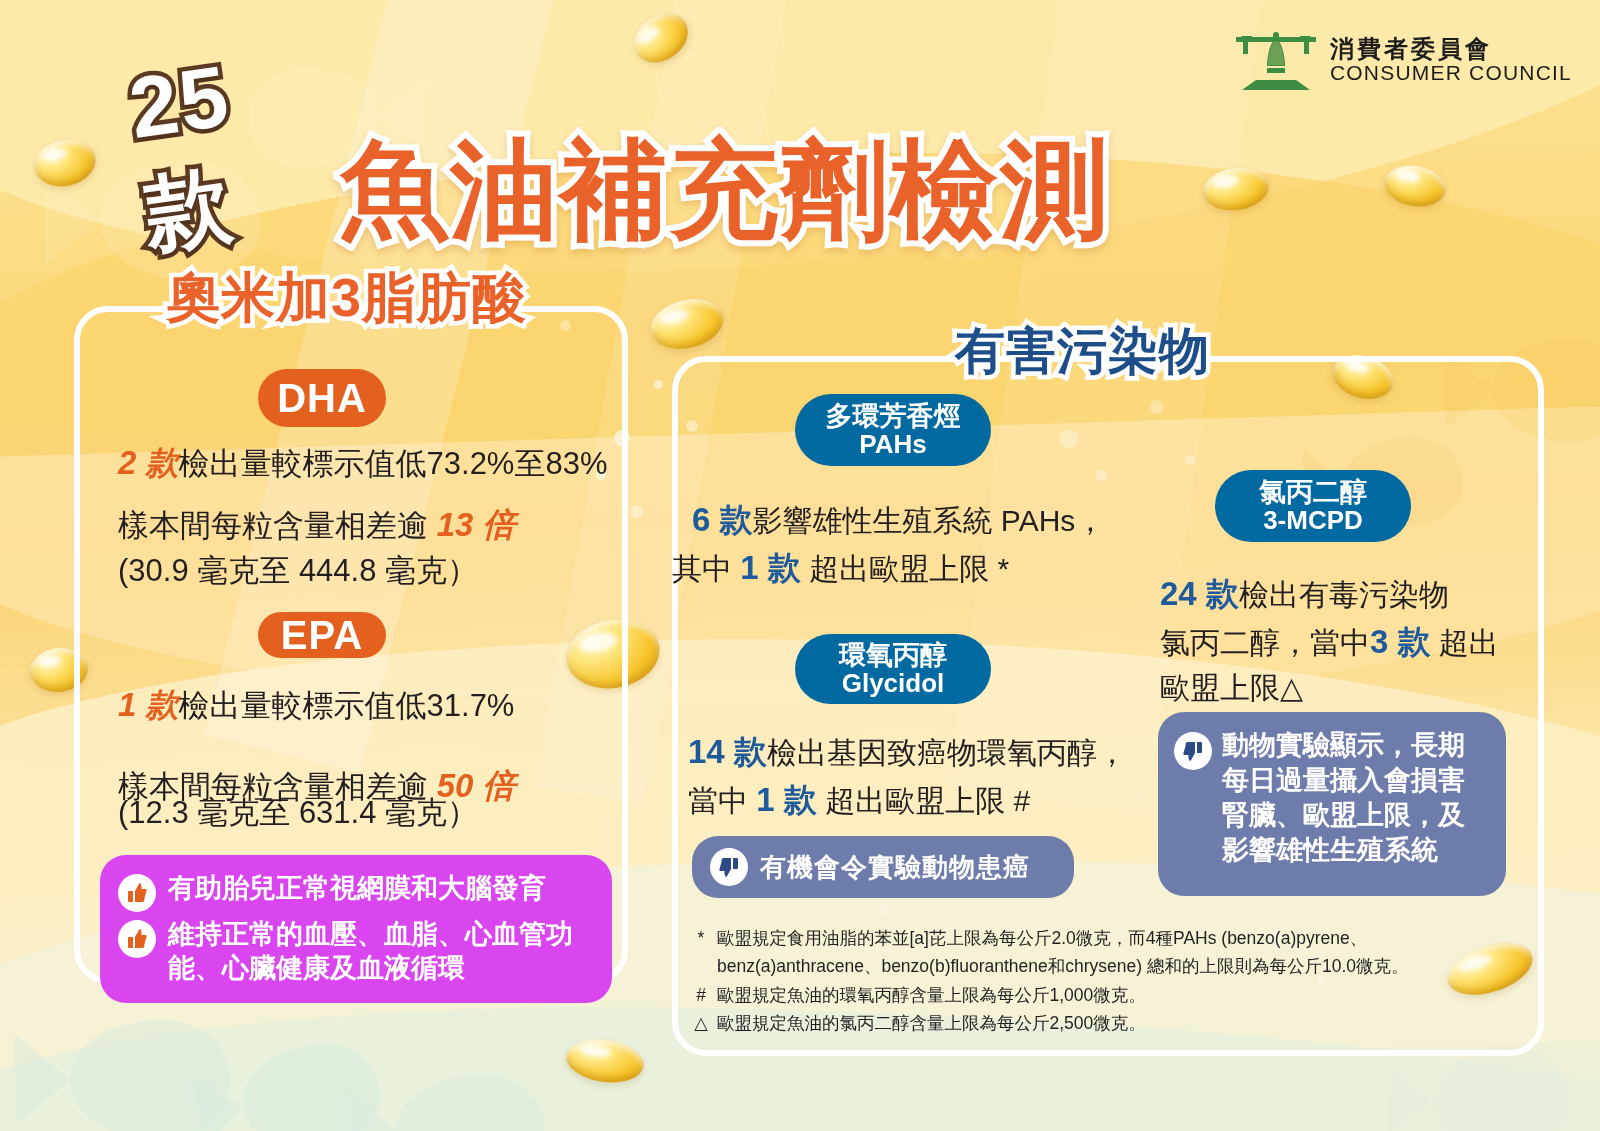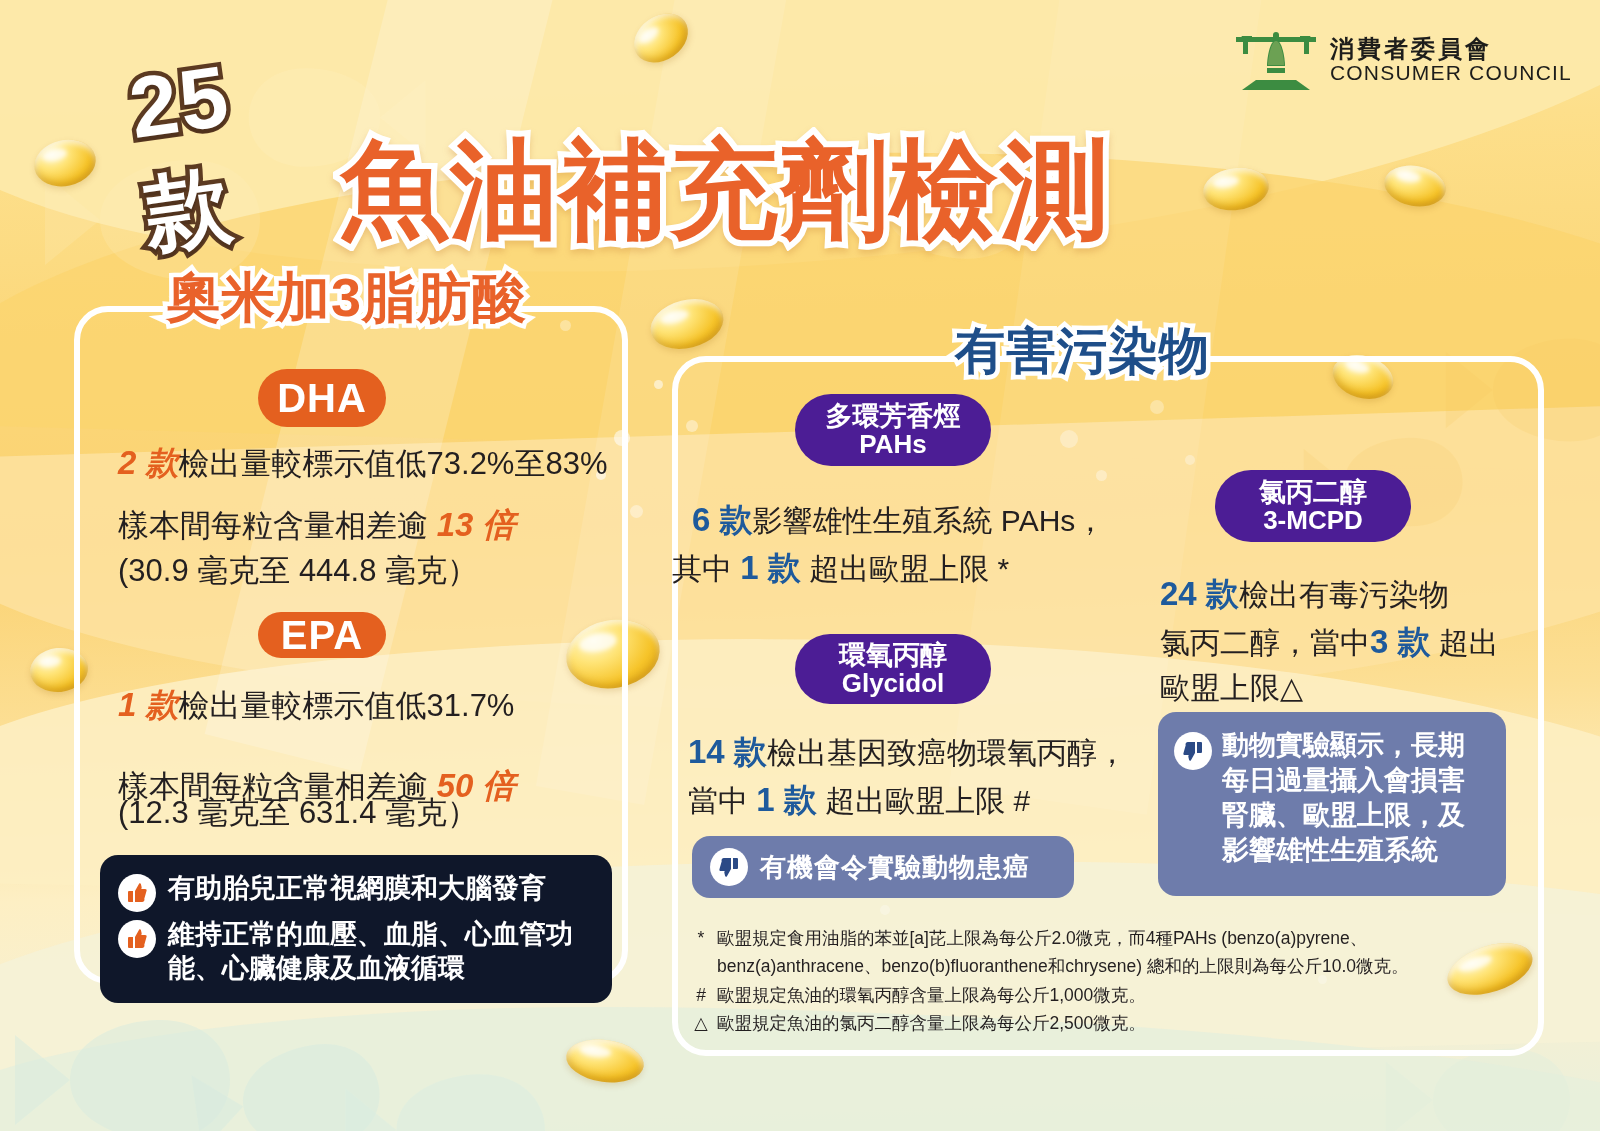--- a/index.html
+++ b/index.html
@@ -61,21 +61,21 @@
   .panel-title{position:absolute;font-weight:bold;letter-spacing:1px;white-space:nowrap;}
   #omega-title{left:166px;top:262px;font-size:54px;color:#e9622a;
     -webkit-text-stroke:9px #ffffff;paint-order:stroke fill;}
   #contam-title{left:955px;top:318px;font-size:50px;color:#1e4e89;
     -webkit-text-stroke:9px #ffffff;paint-order:stroke fill;}
 
   
   .pill{position:absolute;display:flex;flex-direction:column;align-items:center;justify-content:center;
     color:#fff;font-weight:bold;text-align:center;border-radius:100px;line-height:1.06;}
   .pill.orange{background:#e4601f;}
-  .pill.blue{background:#4c1d95;text-align:right;}
+  .pill.blue{background:#0369a1;text-align:right;}
 
   #pill-dha{left:258px;top:369px;width:128px;height:58px;font-size:40px;letter-spacing:1px;}
   #pill-epa{left:258px;top:612px;width:128px;height:46px;font-size:40px;letter-spacing:1px;}
   #pill-pah{left:795px;top:394px;width:196px;height:72px;font-size:27px;}
   #pill-gly{left:795px;top:634px;width:196px;height:70px;font-size:27px;}
   #pill-mcpd{left:1215px;top:470px;width:196px;height:72px;font-size:27px;}
   .pill .l2{font-size:26px;}
 
   
   .btxt{position:absolute;color:#231f20;line-height:1.42;white-space:nowrap;}
@@ -93,22 +93,22 @@
 
   #pah-l1{left:692px;top:497px;font-size:30px;}
   #pah-l2{left:672px;top:545px;font-size:30px;}
   #gly-l1{left:688px;top:729px;font-size:30px;}
   #gly-l2{left:688px;top:777px;font-size:30px;}
   #mcpd-l1{left:1160px;top:571px;font-size:30px;}
   #mcpd-l2{left:1160px;top:619px;font-size:30px;}
   #mcpd-l3{left:1160px;top:667px;font-size:30px;}
 
   
-  .notebox{position:absolute;border-radius:18px;box-sizing:border-box;}
-  #note-orange{left:100px;top:855px;width:512px;height:148px;background:#0f172a;padding:16px 20px 0 18px;}
+  .notebox{position:absolute;border-radius:26px;box-sizing:border-box;}
+  #note-orange{left:100px;top:855px;width:512px;height:148px;background:#d946ef;padding:16px 20px 0 18px;}
   #note-purple-1{left:692px;top:836px;width:382px;height:62px;background:#6e7cab;display:flex;align-items:center;padding:0 18px;}
   #note-purple-2{left:1158px;top:712px;width:348px;height:184px;background:#6e7cab;display:flex;align-items:flex-start;padding:16px 16px 0 16px;}
 
   .nrow{display:flex;align-items:flex-start;gap:12px;margin-bottom:5px;}
   .ntxt{color:#ffffff;font-weight:bold;font-size:27px;line-height:1.26;}
   #note-purple-1 .ntxt{font-size:26px;letter-spacing:1px;}
   #note-purple-2 .ntxt{font-size:27px;line-height:1.3;}
 
   .ico-circ{flex:0 0 auto;width:38px;height:38px;border-radius:50%;background:#ffffff;
     display:flex;align-items:center;justify-content:center;margin-top:3px;}

